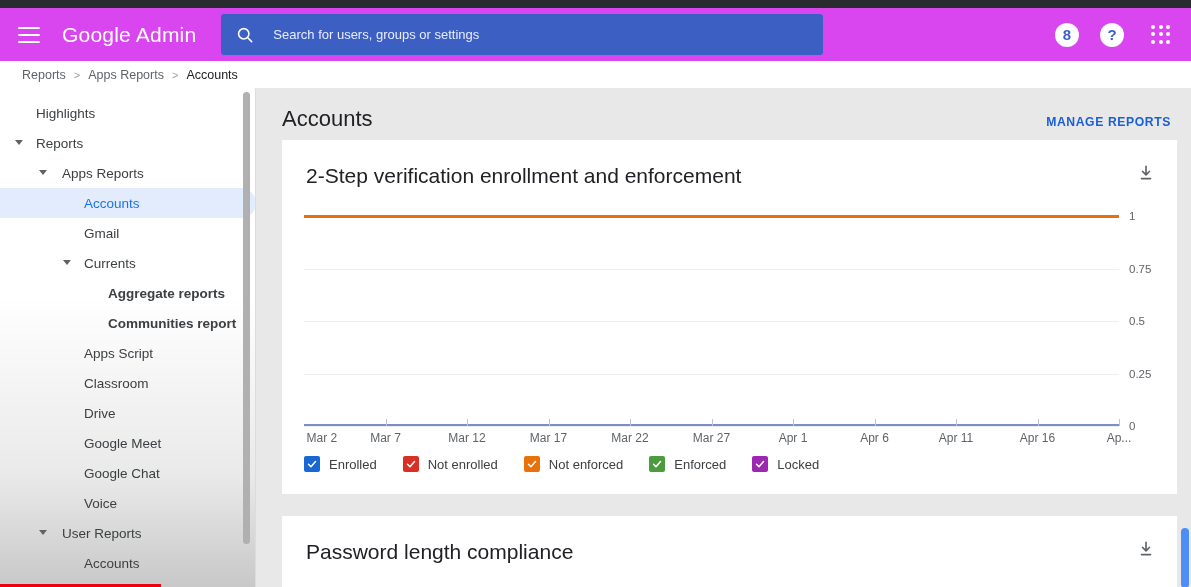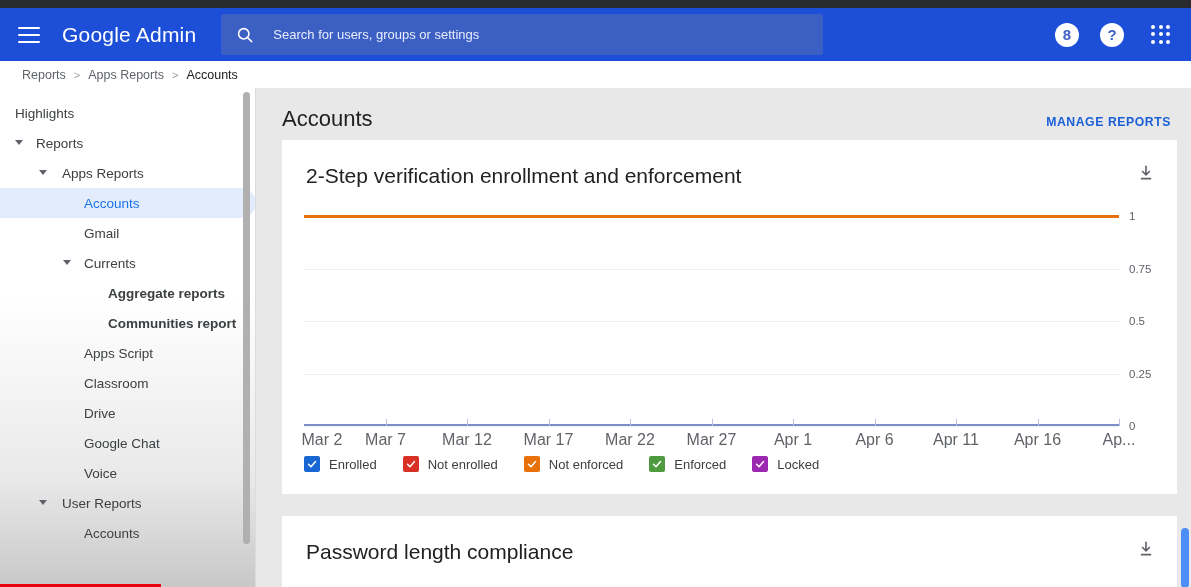--- a/index.html
+++ b/index.html
@@ -12,21 +12,21 @@
 
   
   .topstrip {
     height: 8px; width: 100%;
     background: #292b2e;
   }
 
   
   .header {
     height: 53px; width: 100%;
-    background: #1d4ed8;
+    background: #d946ef;
     display: flex;
     align-items: center;
     padding: 0 16px 0 18px;
     position: relative;
   }
   .hamburger {
     width: 22px; height: 16px;
     display: flex; flex-direction: column; justify-content: space-between;
     cursor: pointer;
     flex: 0 0 auto;
@@ -136,21 +136,21 @@
     border-top: 5.5px solid #5f6368;
     position: absolute;
     cursor: pointer;
   }
   .nav-item.active {
     background: #e3ecfd;
     color: #1a73e8;
   }
   .nav-item .lbl { white-space: nowrap; }
   
-  .lvl0 .lbl { padding-left: 15px; }
+  .lvl0 .lbl { padding-left: 36px; }
   .lvl1 .lbl { padding-left: 36px; }
   .lvl1 .caret { left: 15px; top: 12px; }
   .lvl2 .lbl { padding-left: 62px; }
   .lvl2 .caret { left: 39px; top: 12px; }
   .lvl3 .lbl { padding-left: 84px; }
   .lvl3 .caret { left: 63px; top: 12px; }
   .lvl4 .lbl { padding-left: 108px; font-weight: bold; }
 
   .sidebar-scrollbar {
     position: absolute;
@@ -255,21 +255,21 @@
   }
   .x-tick {
     position: absolute;
     bottom: 0;
     width: 1px; height: 7px;
     background: #b9c2da;
   }
   .x-label {
     position: absolute;
     top: calc(100% + 5px);
-    font-size: 16px;
+    font-size: 12px;
     color: #5f6368;
     transform: translateX(-50%);
     white-space: nowrap;
   }
 
   
   .legend {
     display: flex;
     align-items: center;
     gap: 0;
@@ -385,20 +385,23 @@
           <span class="lbl">Communities report</span>
         </div>
         <div class="nav-item lvl3">
           <span class="lbl">Apps Script</span>
         </div>
         <div class="nav-item lvl3">
           <span class="lbl">Classroom</span>
         </div>
         <div class="nav-item lvl3">
           <span class="lbl">Drive</span>
+        </div>
+        <div class="nav-item lvl3">
+          <span class="lbl">Google Meet</span>
         </div>
         <div class="nav-item lvl3">
           <span class="lbl">Google Chat</span>
         </div>
         <div class="nav-item lvl3">
           <span class="lbl">Voice</span>
         </div>
         <div class="nav-item lvl2">
           <div class="caret"></div>
           <span class="lbl">User Reports</span>

